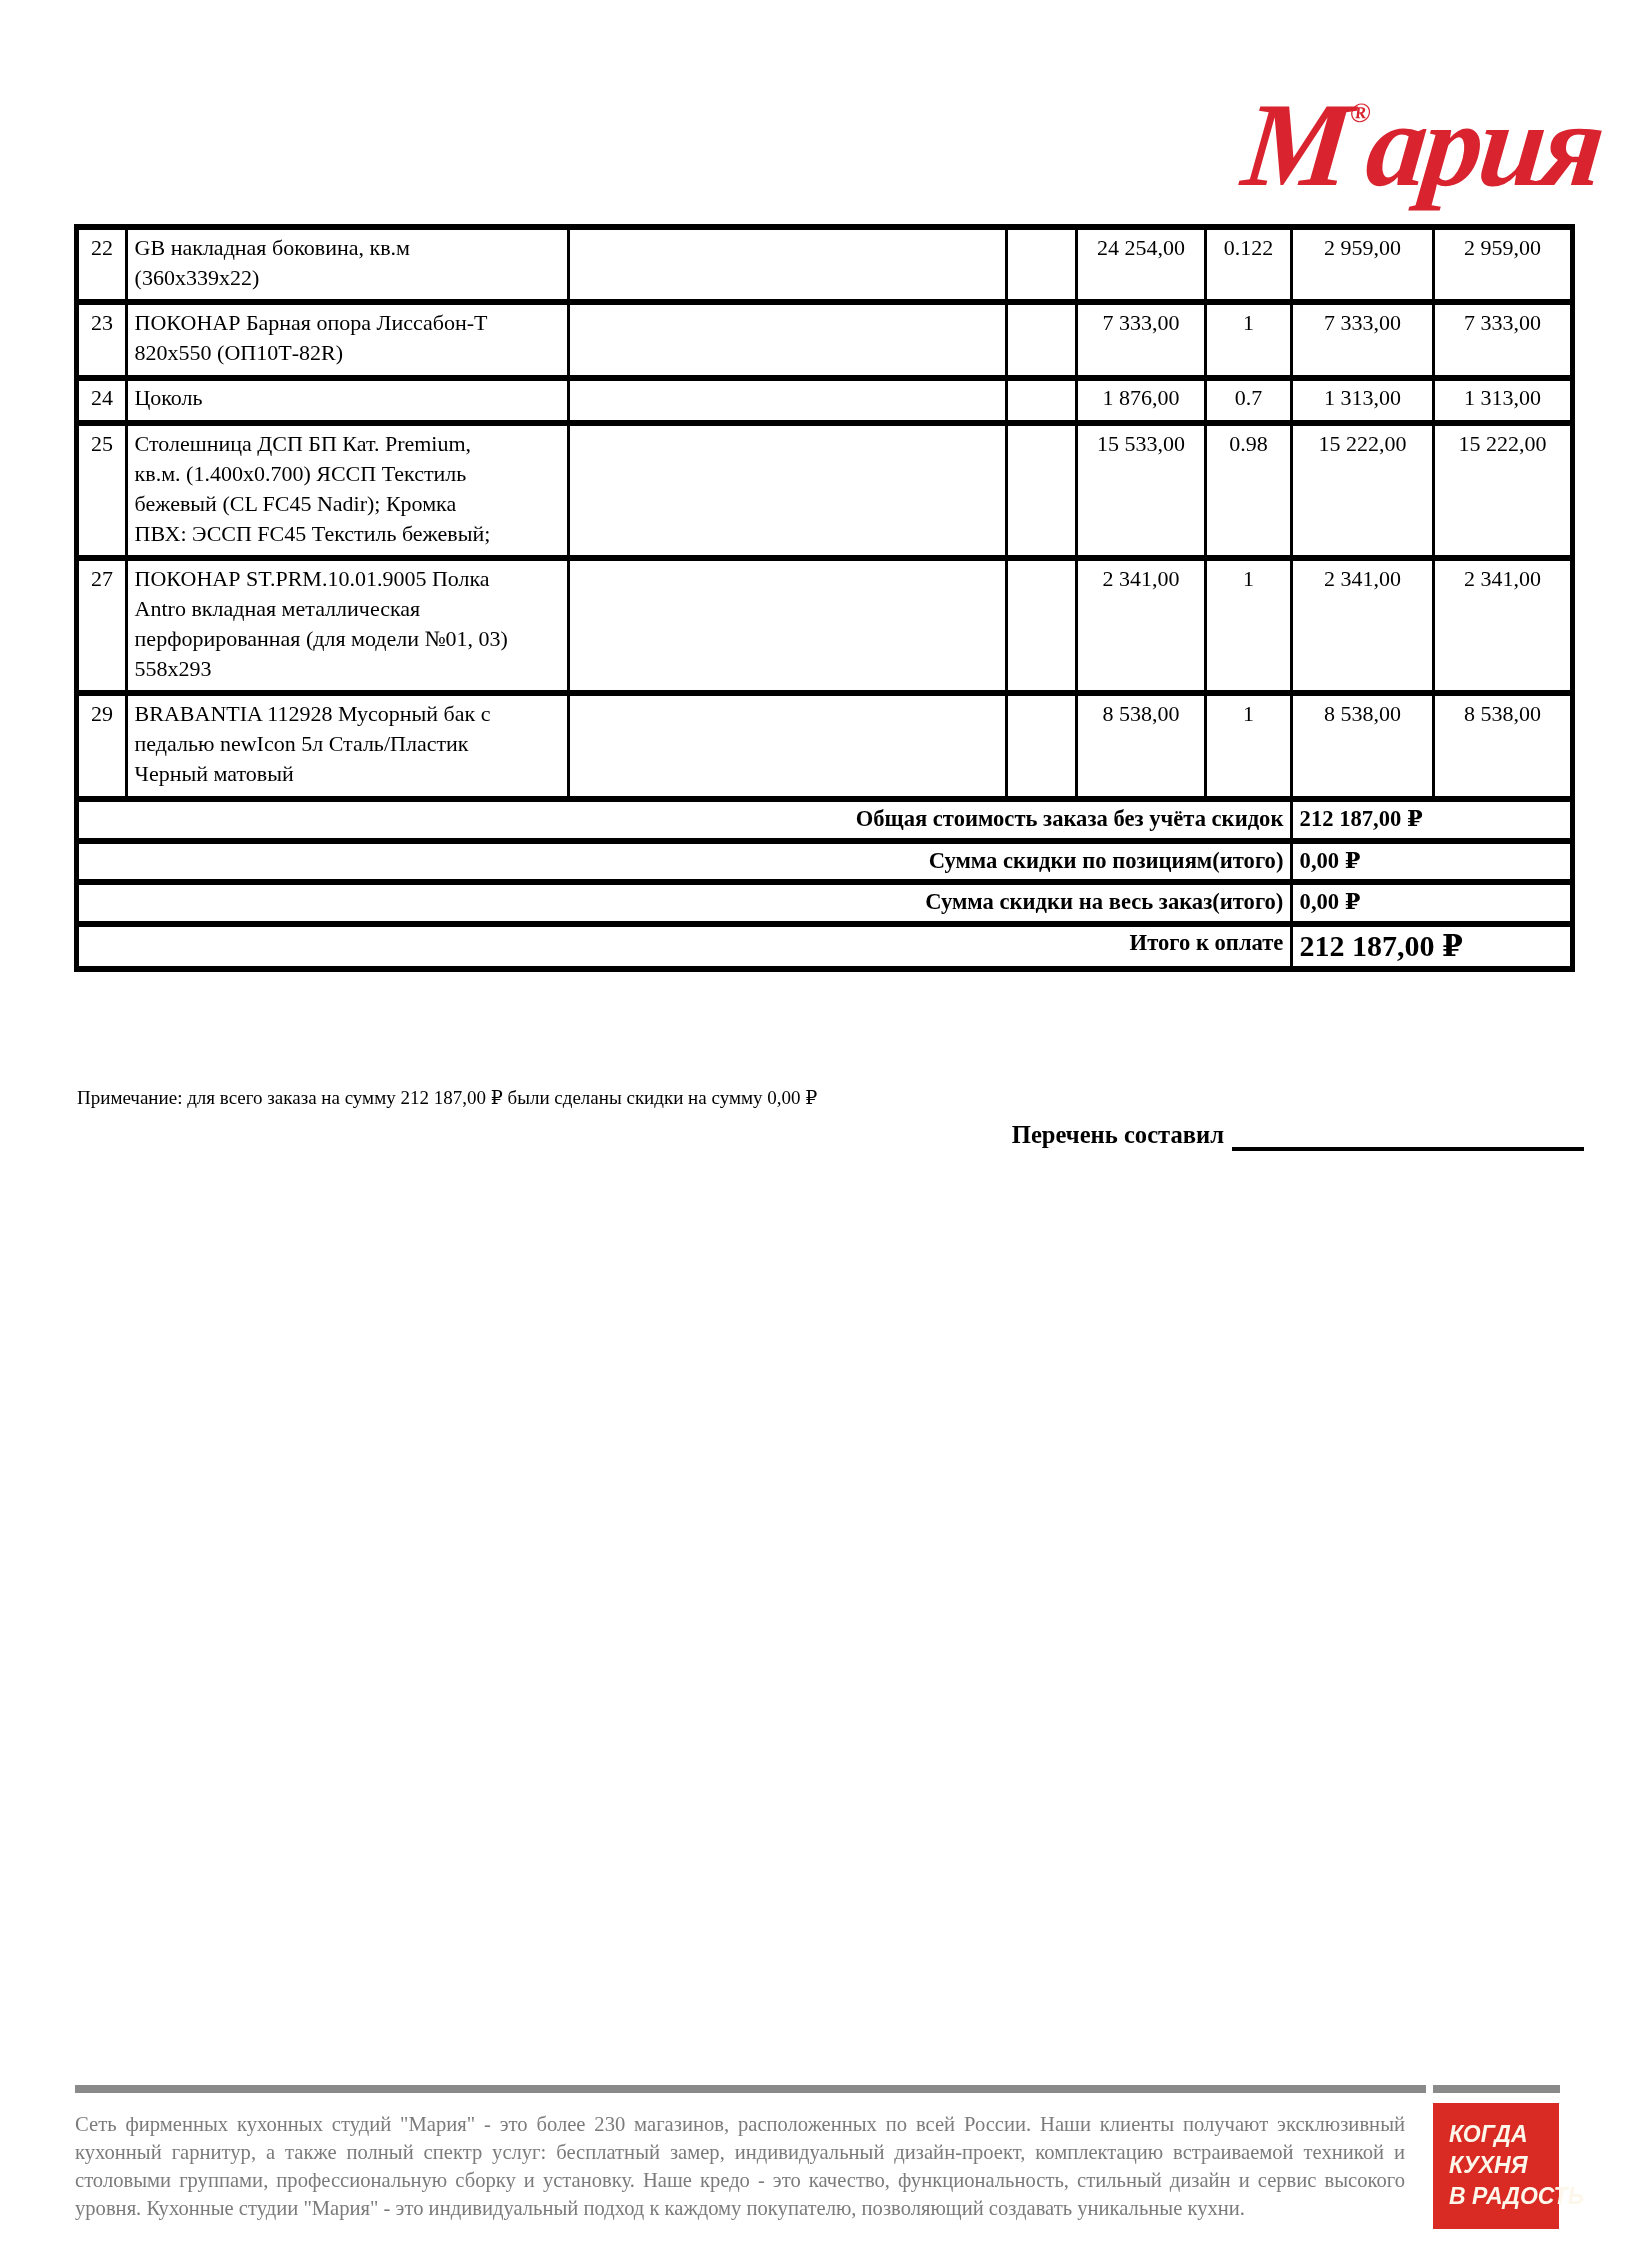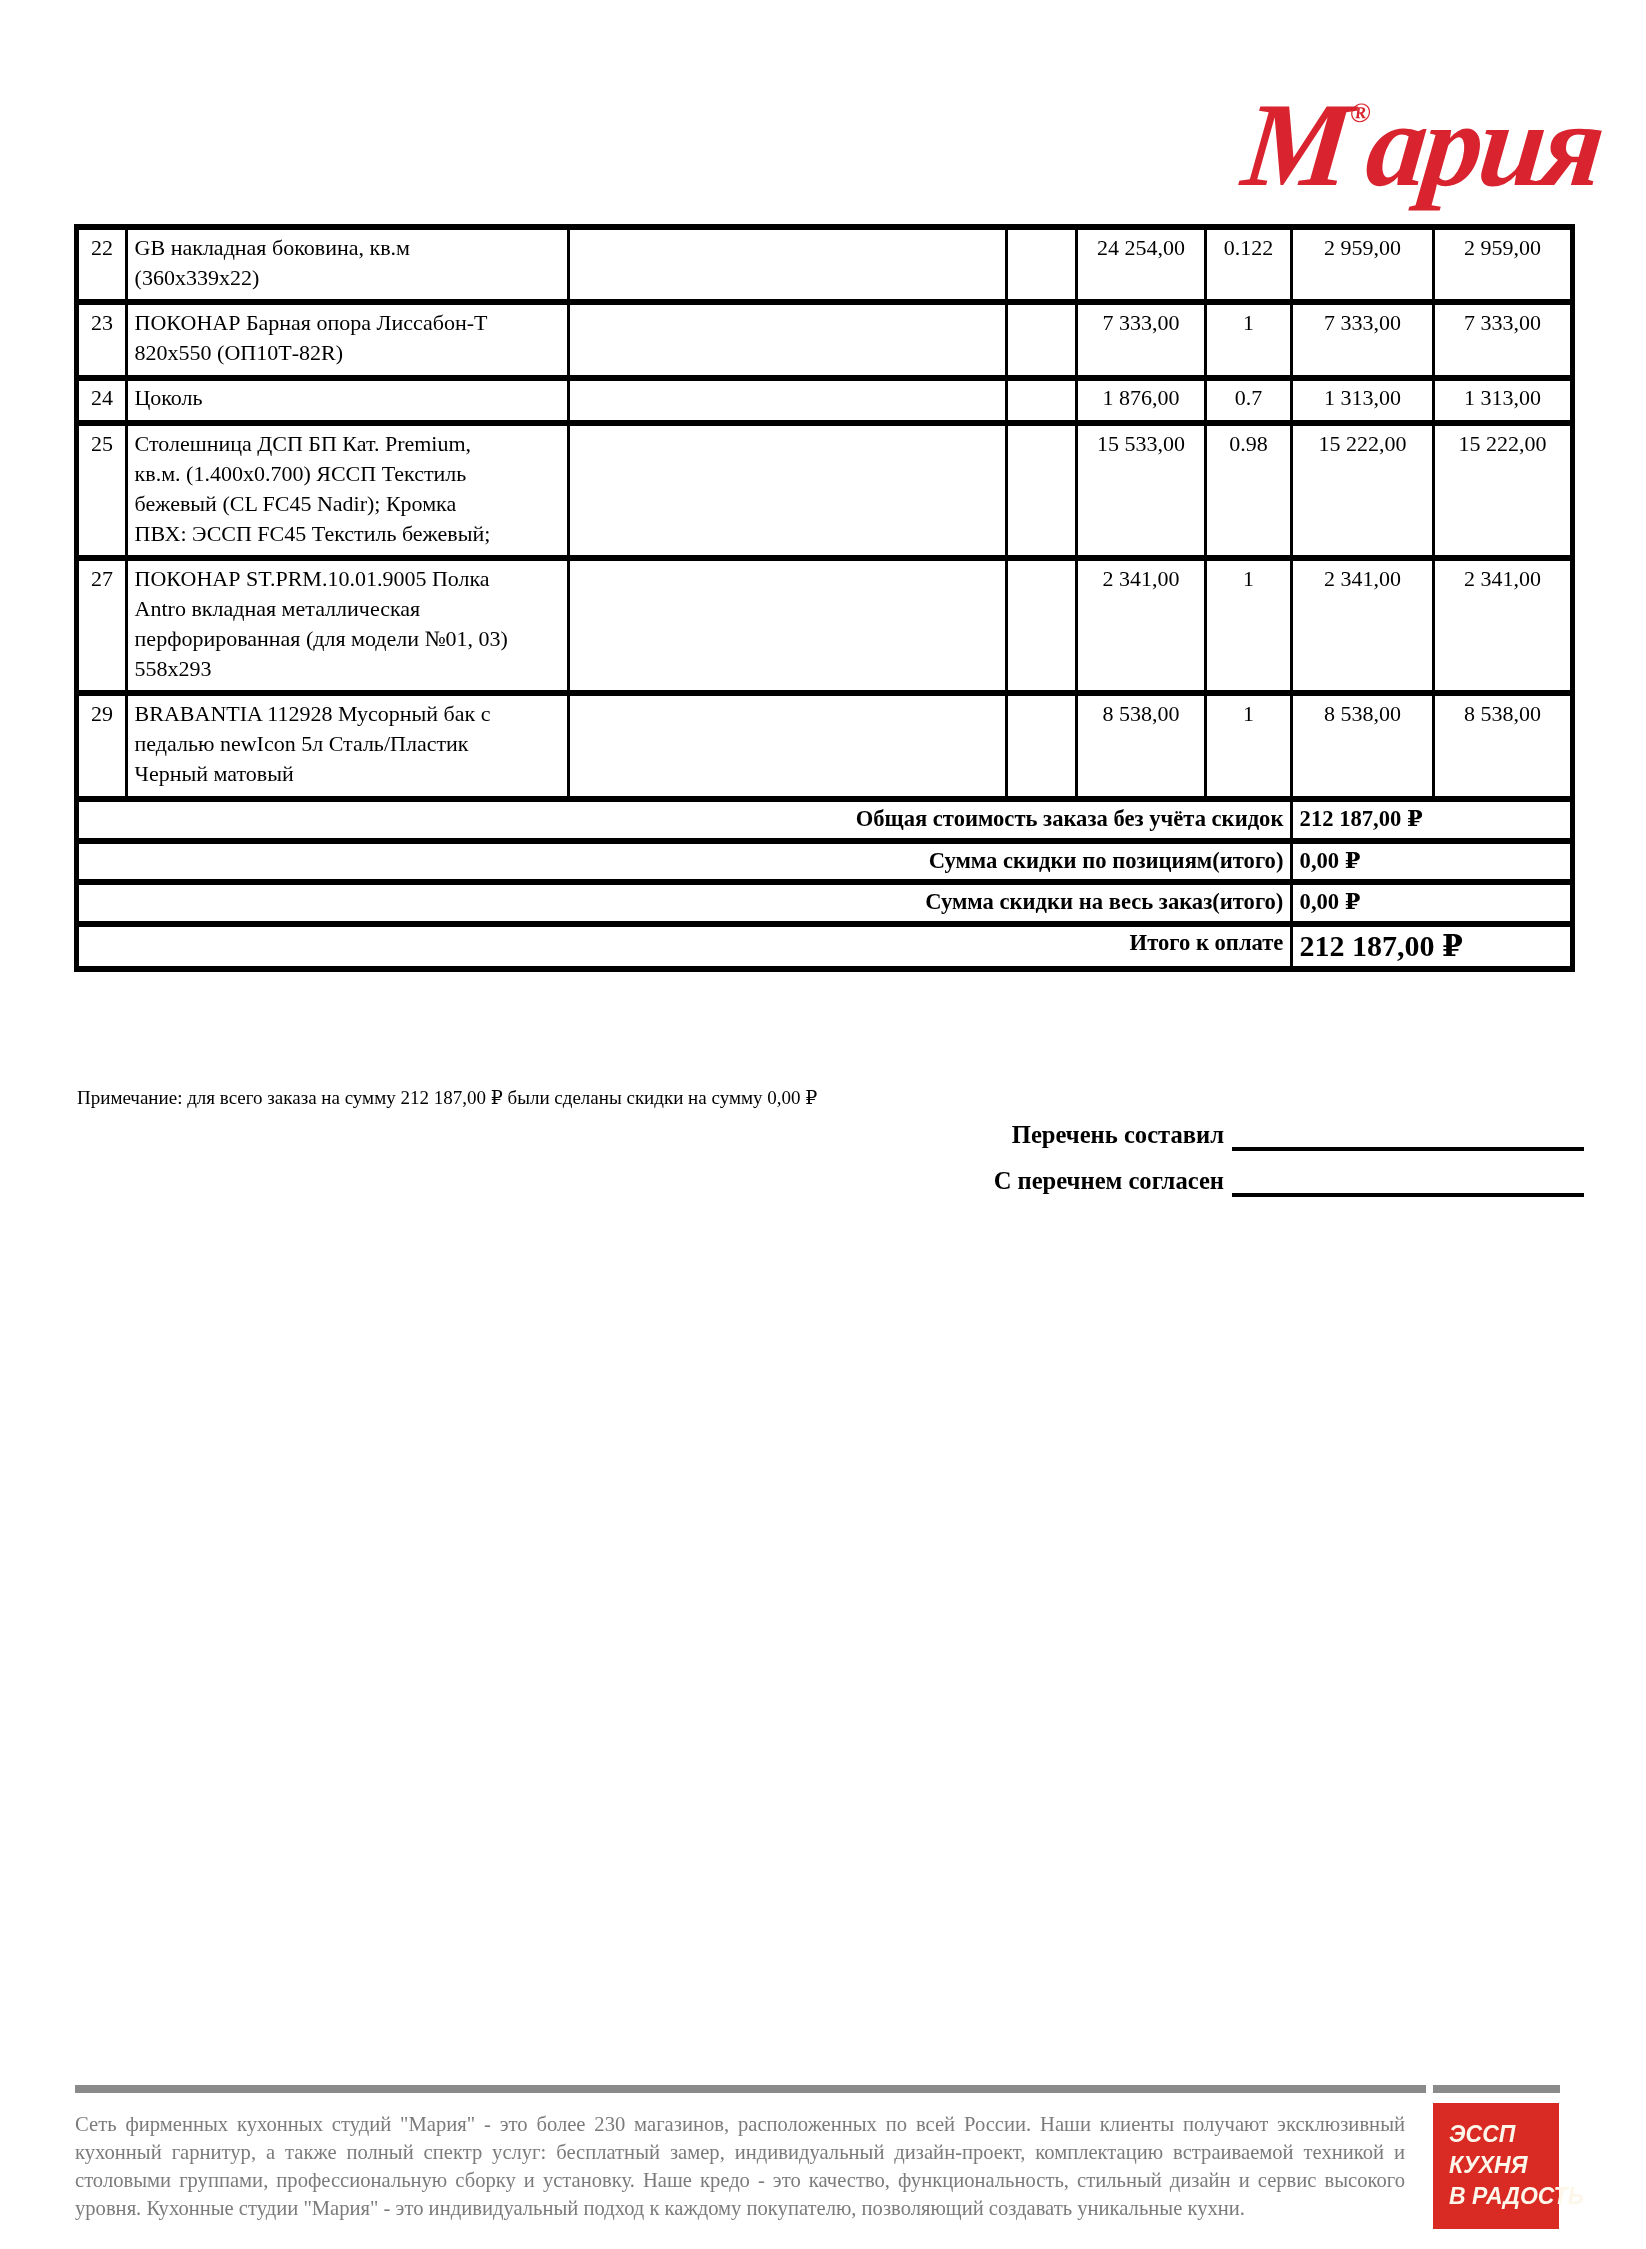--- a/index.html
+++ b/index.html
@@ -255,28 +255,25 @@
       </tr>
     </tbody>
   </table>
 
   <div class="note">Примечание: для всего заказа на сумму 212 187,00 ₽ были сделаны скидки на сумму 0,00 ₽</div>
 
   <div class="signatures">
     <div class="sig-row">
       <span class="sig-label">Перечень составил</span><span class="sig-line"></span>
     </div>
-    <div class="sig-row">
-      <span class="sig-label">С перечнем согласен</span><span class="sig-line"></span>
-    </div>
   </div>
 
   <div class="footer-bar-left" style="background-color: rgb(138, 138, 138);"></div>
   <div class="footer-bar-right" style="background-color: rgb(138, 138, 138);"></div>
   <div class="footer-text" style="color: rgb(123, 123, 123);">Сеть фирменных кухонных студий "Мария" - это более 230 магазинов, расположенных по всей России. Наши клиенты получают эксклюзивный кухонный гарнитур, а также полный спектр услуг: бесплатный замер, индивидуальный дизайн-проект, комплектацию встраиваемой техникой и столовыми группами, профессиональную сборку и установку. Наше кредо - это качество, функциональность, стильный дизайн и сервис высокого уровня. Кухонные студии "Мария" - это индивидуальный подход к каждому покупателю, позволяющий создавать уникальные кухни.</div>
   <div class="footer-badge" style="background-color: rgb(217, 42, 35);">
-    <div>ЭССП</div>
+    <div>КОГДА</div>
     <div>КУХНЯ</div>
     <div>В РАДОСТЬ</div>
   </div>
 
 </div>
 
 
 </body></html>

